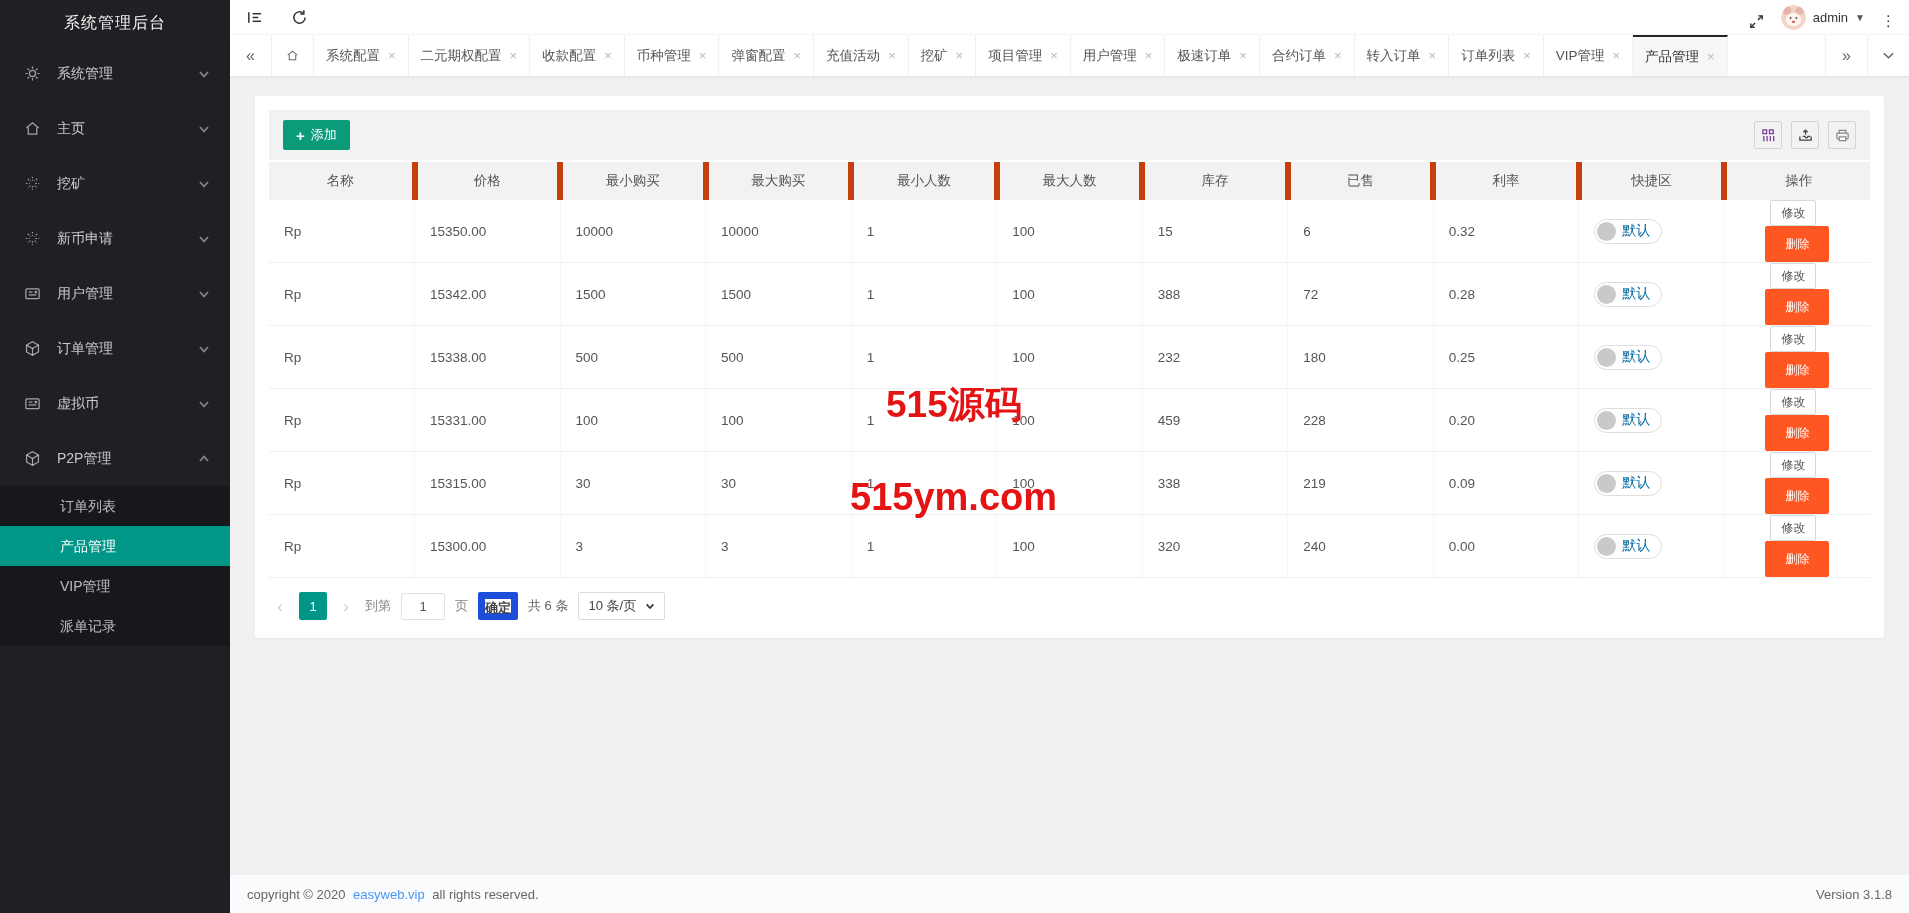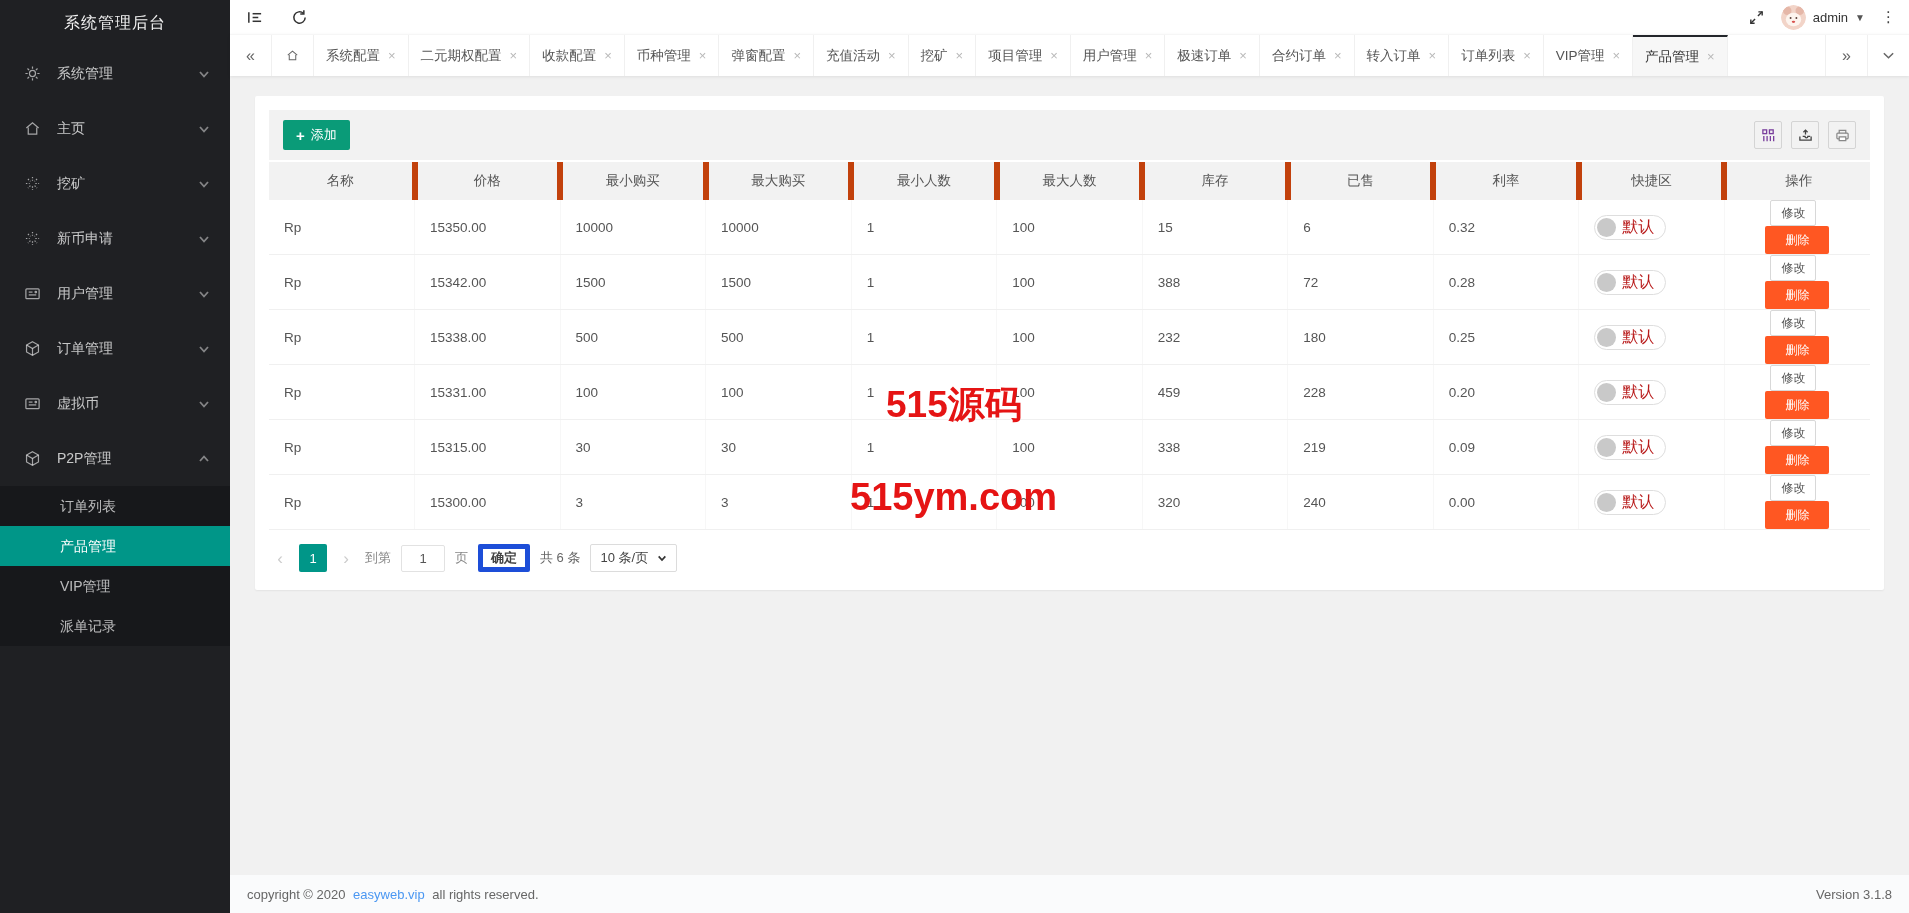--- a/index.html
+++ b/index.html
@@ -22,21 +22,21 @@
   .si-caret svg { width:12px; height:12px; }
   .submenu { background:#17181b; }
   .sub-item { height:40px; line-height:40px; padding-left:60px; font-size:14px; color:rgba(255,255,255,.7); cursor:pointer; }
   .sub-item.active { background:#009688; color:#fff; }
 
   
   .main { flex:1; min-width:0; display:flex; flex-direction:column; position:relative; }
 
   .topbar { height:34px; background:#fff; display:flex; align-items:center; justify-content:space-between; padding:0 14px 0 16px; }
   .tb-left { display:flex; align-items:center; gap:28px; }
-  .tb-right { display:flex; align-items:center; gap:16px; }
+  .tb-right { display:flex; align-items:flex-end; gap:16px; }
   .icon-btn { display:flex; align-items:center; justify-content:center; color:#333; cursor:pointer; }
   .icon-btn svg { width:17px; height:17px; }
   .user { display:flex; align-items:center; gap:7px; cursor:pointer; }
   .user-name { font-size:13px; color:#333; }
   .user-caret { font-size:10px; color:#555; }
   .avatar { width:25px; height:25px; border-radius:50%; overflow:hidden; display:flex; }
   .more-dots { color:#444; font-size:15px; cursor:pointer; width:14px; text-align:center; }
 
   .tabbar { height:42px; background:#fff; display:flex; align-items:stretch; box-shadow:0 1px 3px rgba(0,0,0,.08); position:relative; z-index:2; border-top:1px solid #f6f6f6; }
   .tab-nav { width:42px; display:flex; align-items:center; justify-content:center; border-right:1px solid #f0f0f0; color:#666; font-size:16px; cursor:pointer; flex-shrink:0; }
@@ -58,30 +58,30 @@
   .tool-btn svg { width:15px; height:15px; }
 
   table { width:100%; border-collapse:collapse; table-layout:fixed; }
   thead th { background:#f2f2f2; height:38px; text-align:center; padding:0 15px; font-weight:normal; font-size:13.5px; color:#555; border-right:6px solid #c2410c; }
   thead th:last-child { border-right:none; text-align:center; }
   tbody td { height:40px; padding:0 15px; font-size:13.5px; color:#555; border-bottom:1px solid #f0f0f0; border-right:1px solid #f7f7f7; background:#fff; }
   tbody td:last-child { border-right:none; text-align:center; }
 
   .switch { display:inline-flex; align-items:center; border:1px solid #dedede; border-radius:13px; height:25px; padding:2px; background:#fff; cursor:pointer; vertical-align:middle; }
   .knob { width:19px; height:19px; border-radius:50%; background:#c9c9c9; }
-  .sw-label { font-size:16px; color:#b91c1c; padding:0 9px 0 6px; }
+  .sw-label { font-size:14px; color:#0369a1; padding:0 9px 0 6px; }
 
   .btn-edit { border:1px solid #d8d8d8; background:#fff; color:#555; font-size:12px; height:26px; padding:0 10px; border-radius:2px; cursor:pointer; margin-right:8px; font-family:inherit; }
-  .btn-del { border:none; background:#ff5722; color:#fff; font-size:12px; height:28px; padding:0 20px; border-radius:2px; cursor:pointer; font-family:inherit; }
+  .btn-del { border:none; background:#ff5722; color:#fff; font-size:12px; height:36px; padding:0 20px; border-radius:2px; cursor:pointer; font-family:inherit; }
 
   .pagination { display:flex; align-items:center; margin-top:14px; gap:10px; font-size:13px; color:#888; padding:0 2px 4px; }
   .pg-arrow { color:#ccc; font-size:17px; cursor:pointer; width:18px; text-align:center; line-height:1; }
   .pg-cur { width:28px; height:28px; background:#009688; color:#fff; display:flex; align-items:center; justify-content:center; border-radius:2px; font-size:13px; cursor:pointer; }
   .pg-input { width:44px; height:27px; border:1px solid #e2e2e2; text-align:center; font-size:13px; color:#555; border-radius:2px; background:#fff; font-family:inherit; }
-  .pg-btn { height:28px; padding:0 8px; border:5px solid #1d4ed8; background:#fff; font-size:13px; font-weight:bold; color:#444; border-radius:2px; cursor:pointer; font-family:inherit; }
+  .pg-btn { height:28px; padding:0 0; border:7px solid #1d4ed8; background:#fff; font-size:13px; font-weight:bold; color:#444; border-radius:2px; cursor:pointer; font-family:inherit; }
   .pg-total { color:#666; }
   .pg-select { height:28px; border:1px solid #dcdcdc; border-radius:2px; display:inline-flex; align-items:center; padding:0 9px; gap:9px; background:#fff; cursor:pointer; font-size:13px; color:#444; }
   .pg-select svg { width:10px; height:10px; color:#333; }
 
   .footer { height:38px; background:#fafbfc; display:flex; align-items:center; justify-content:space-between; padding:0 17px; font-size:13px; color:#666; }
   .footer .link { color:#4a97f2; cursor:pointer; }
   .footer .f-left span { margin-right:4px; }
 
   .wm1 { position:absolute; left:656px; top:380px; font-size:37px; font-weight:bold; color:#e51414; z-index:6; pointer-events:none; white-space:nowrap; }
   .wm2 { position:absolute; left:620px; top:476px; font-size:38px; font-weight:bold; color:#e51414; z-index:6; pointer-events:none; white-space:nowrap; }

